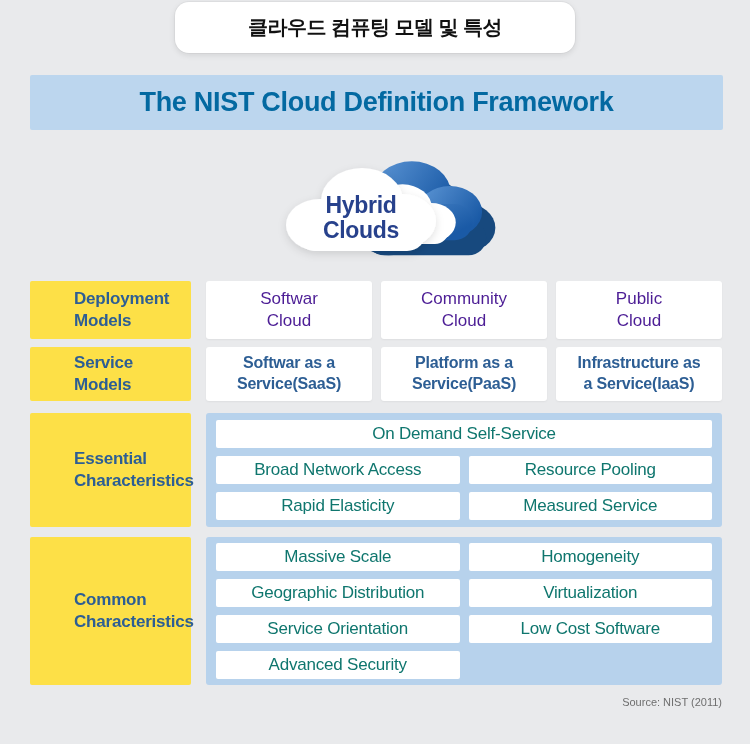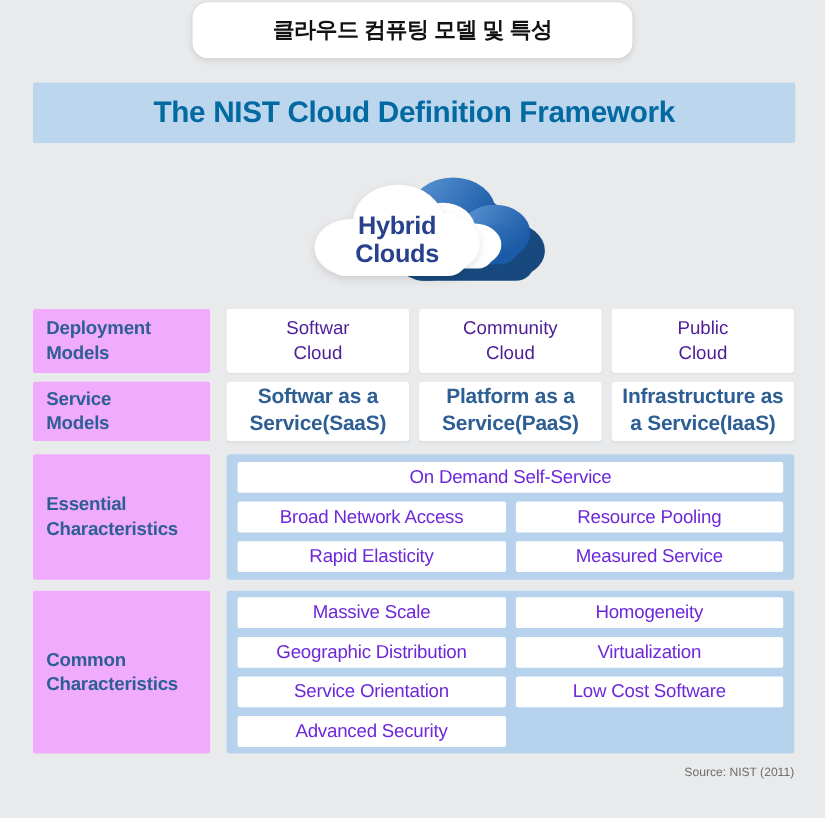--- a/index.html
+++ b/index.html
@@ -27,51 +27,51 @@
   }
   .header-bar .t{font-weight:bold;font-size:27px;color:#0369a1;letter-spacing:-0.3px;}
 
   .cloud-wrap{position:absolute;left:276px;top:140px;width:235px;height:128px;}
   .cloud-wrap svg text{
     font-family:"Liberation Sans",sans-serif;font-weight:bold;
     font-size:23px;fill:#27418c;letter-spacing:-0.3px;
   }
 
   .row-label{
-    position:absolute;left:30px;width:161px;background:#f0abfc;border-radius:2px;
+    position:absolute;left:30px;width:161px;background:#fde047;border-radius:2px;
     color:#2d5e94;font-weight:bold;font-size:17px;line-height:1.3;
-    display:flex;align-items:center;box-sizing:border-box;padding-left:12px;
+    display:flex;align-items:center;box-sizing:border-box;padding-left:44px;
     white-space:pre-line;letter-spacing:-0.2px;
   }
   .lbl-deployment{top:281px;height:58px;}
   .lbl-service{top:347px;height:54px;}
   .lbl-essential{top:413px;height:114px;}
   .lbl-common{top:537px;height:148px;}
 
   .cell-white{
     position:absolute;width:166px;background:#ffffff;border-radius:3px;
     display:flex;align-items:center;justify-content:center;text-align:center;
     font-size:17px;color:#4c1d95;line-height:1.3;white-space:pre-line;
     box-shadow:0 1px 2px rgba(0,0,0,0.05);
   }
   .r-deploy{top:281px;height:58px;}
   .r-service{top:347px;height:54px;}
   .c1{left:206px;} .c2{left:381px;} .c3{left:556px;}
-  .svc{font-weight:bold;color:#2d5e94;font-size:19px;letter-spacing:-0.2px;}
+  .svc{font-weight:bold;color:#2d5e94;font-size:16px;letter-spacing:-0.2px;}
 
   .panel{
     position:absolute;left:206px;width:516px;background:#b7d2ec;border-radius:3px;
     box-sizing:border-box;display:grid;grid-template-columns:1fr 1fr;column-gap:9px;
   }
   .panel-essential{top:413px;height:114px;padding:7px 10px;grid-template-rows:repeat(3,28px);row-gap:8px;}
   .panel-common{top:537px;height:148px;padding:6px 10px;grid-template-rows:repeat(4,28px);row-gap:8px;}
   .bar{
     background:#ffffff;border-radius:2px;
     display:flex;align-items:center;justify-content:center;
-    font-size:17px;color:#6d28d9;letter-spacing:-0.2px;
+    font-size:17px;color:#0f766e;letter-spacing:-0.2px;
   }
   .bar-full{grid-column:1 / span 2;}
 
   .source-note{position:absolute;top:696px;right:28px;font-size:11px;color:#6e6e6e;}
 </style>
 </head>
 <body>
 
 <div class="stage">
 

